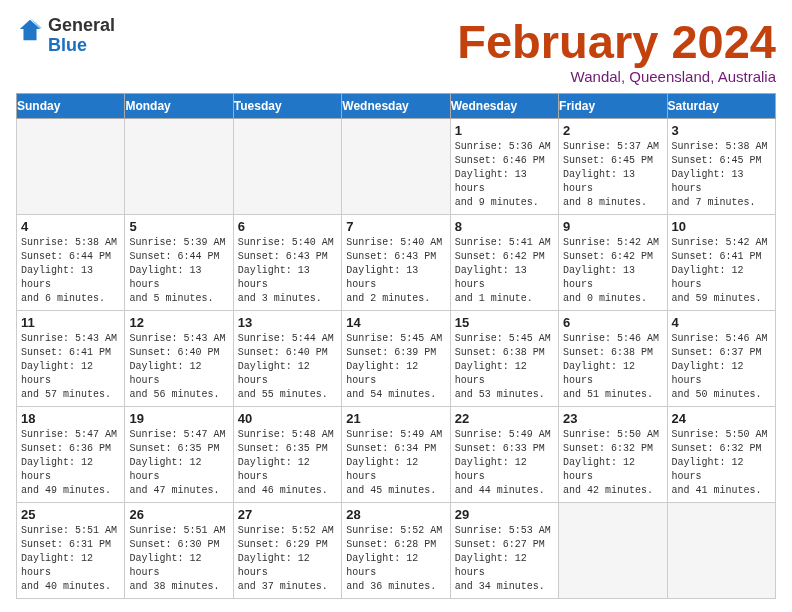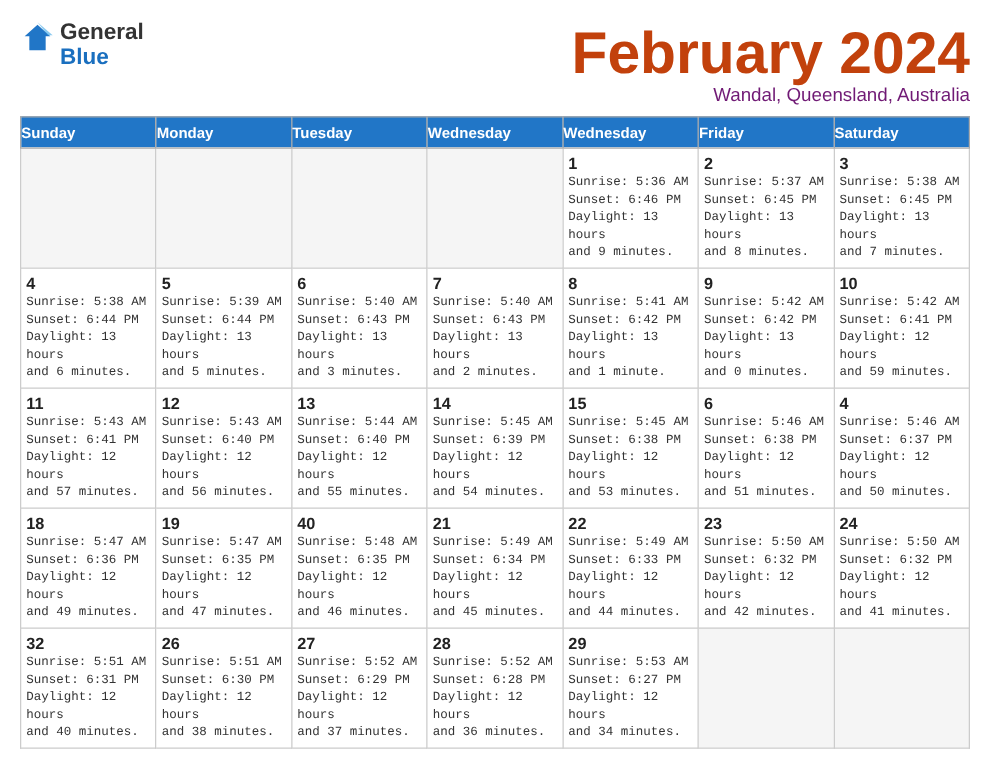--- a/index.html
+++ b/index.html
@@ -220,21 +220,21 @@
           <span class="day-number">23</span>
           <div class="day-info">Sunrise: 5:50 AM<br>Sunset: 6:32 PM<br>Daylight: 12 hours<br>and 42 minutes.</div>
         </td>
         <td>
           <span class="day-number">24</span>
           <div class="day-info">Sunrise: 5:50 AM<br>Sunset: 6:32 PM<br>Daylight: 12 hours<br>and 41 minutes.</div>
         </td>
       </tr>
       <tr>
         <td>
-          <span class="day-number">32</span>
+          <span class="day-number">25</span>
           <div class="day-info">Sunrise: 5:51 AM<br>Sunset: 6:31 PM<br>Daylight: 12 hours<br>and 40 minutes.</div>
         </td>
         <td>
           <span class="day-number">26</span>
           <div class="day-info">Sunrise: 5:51 AM<br>Sunset: 6:30 PM<br>Daylight: 12 hours<br>and 38 minutes.</div>
         </td>
         <td>
           <span class="day-number">27</span>
           <div class="day-info">Sunrise: 5:52 AM<br>Sunset: 6:29 PM<br>Daylight: 12 hours<br>and 37 minutes.</div>
         </td>

